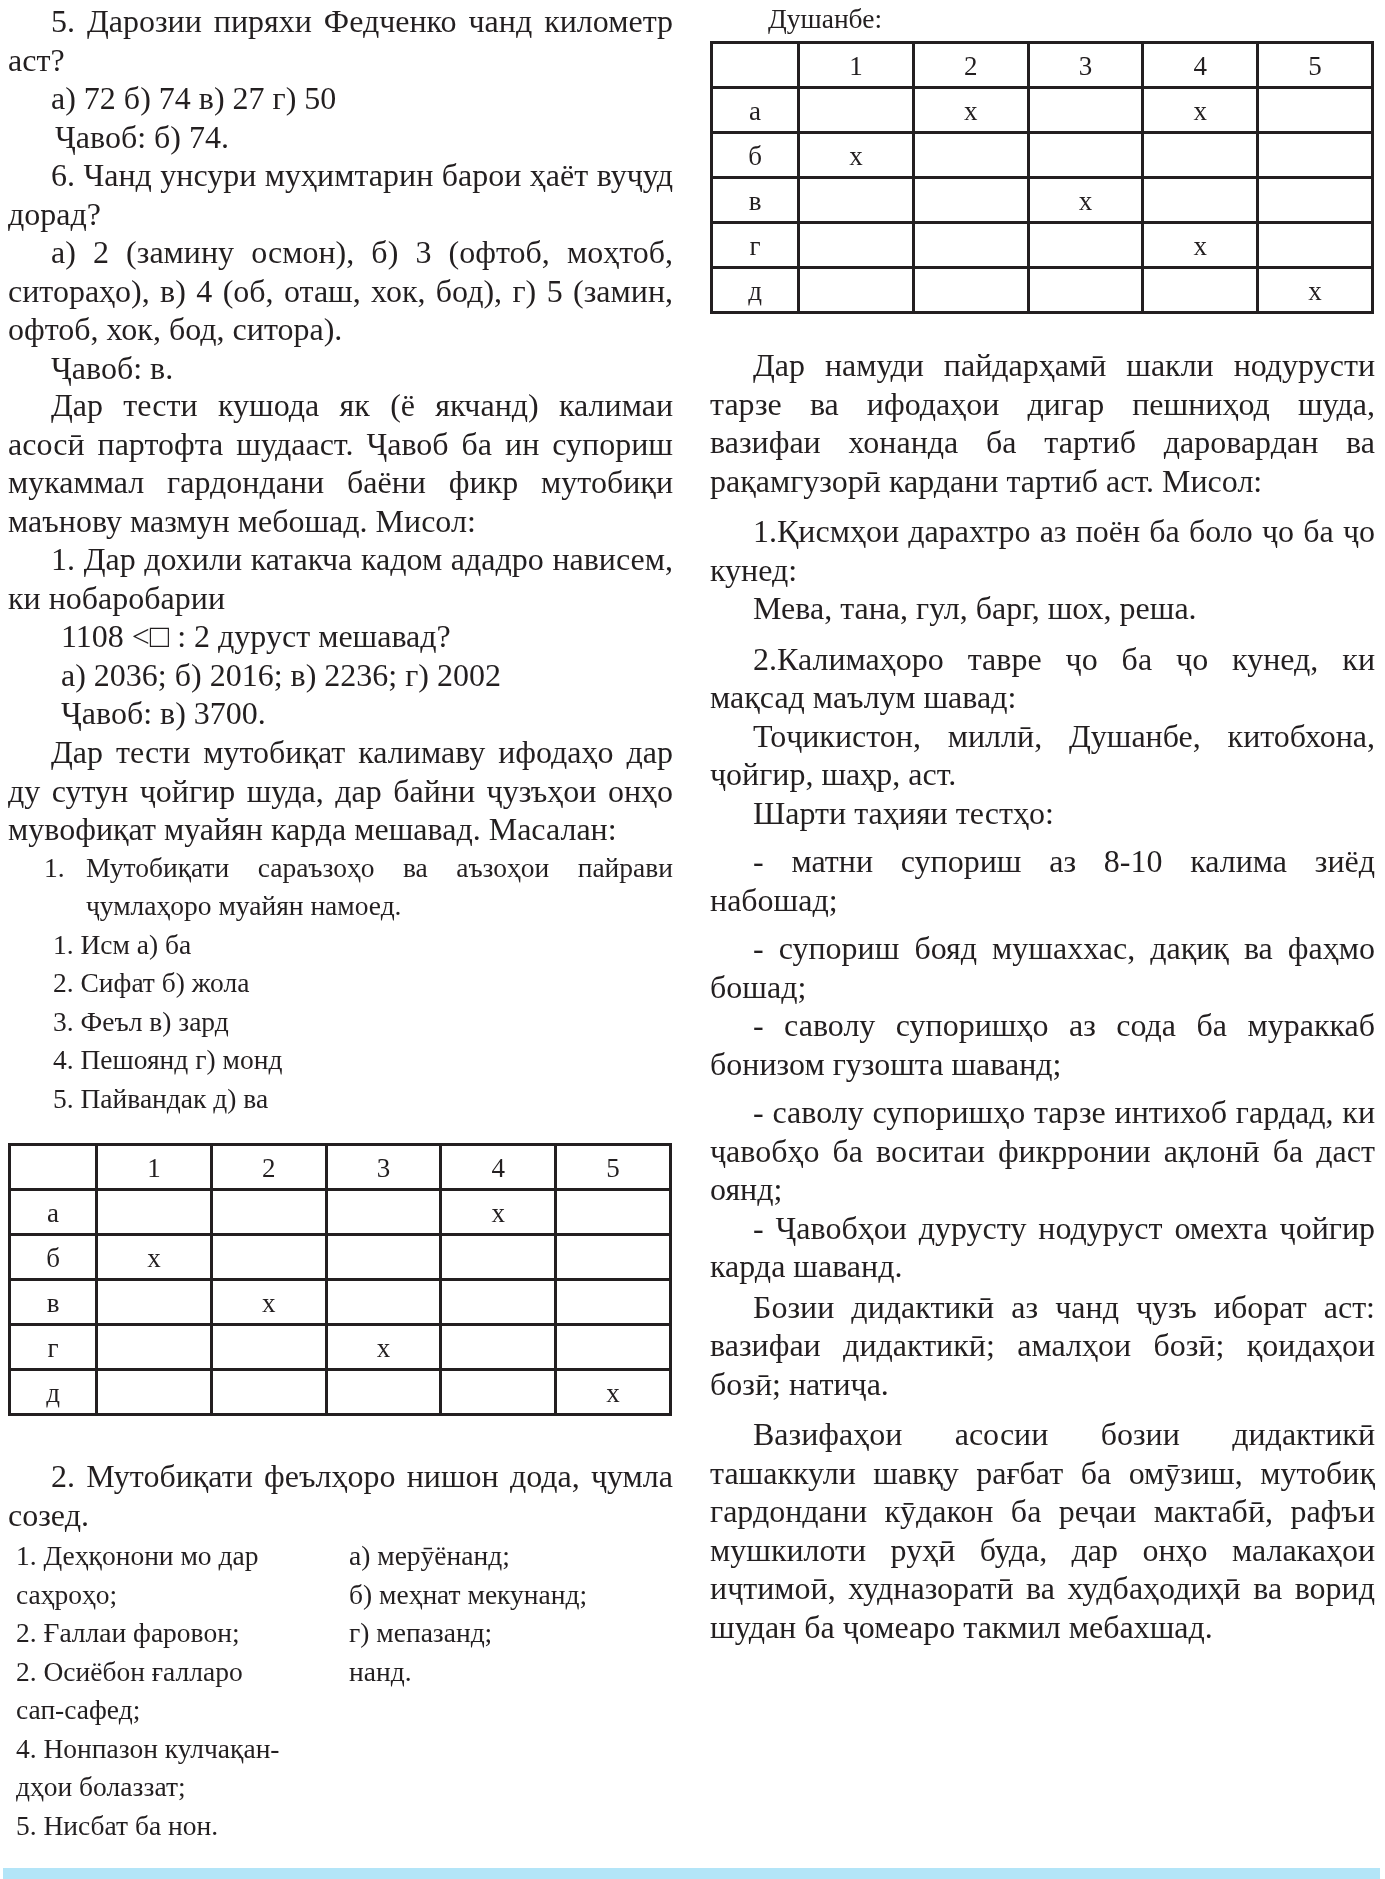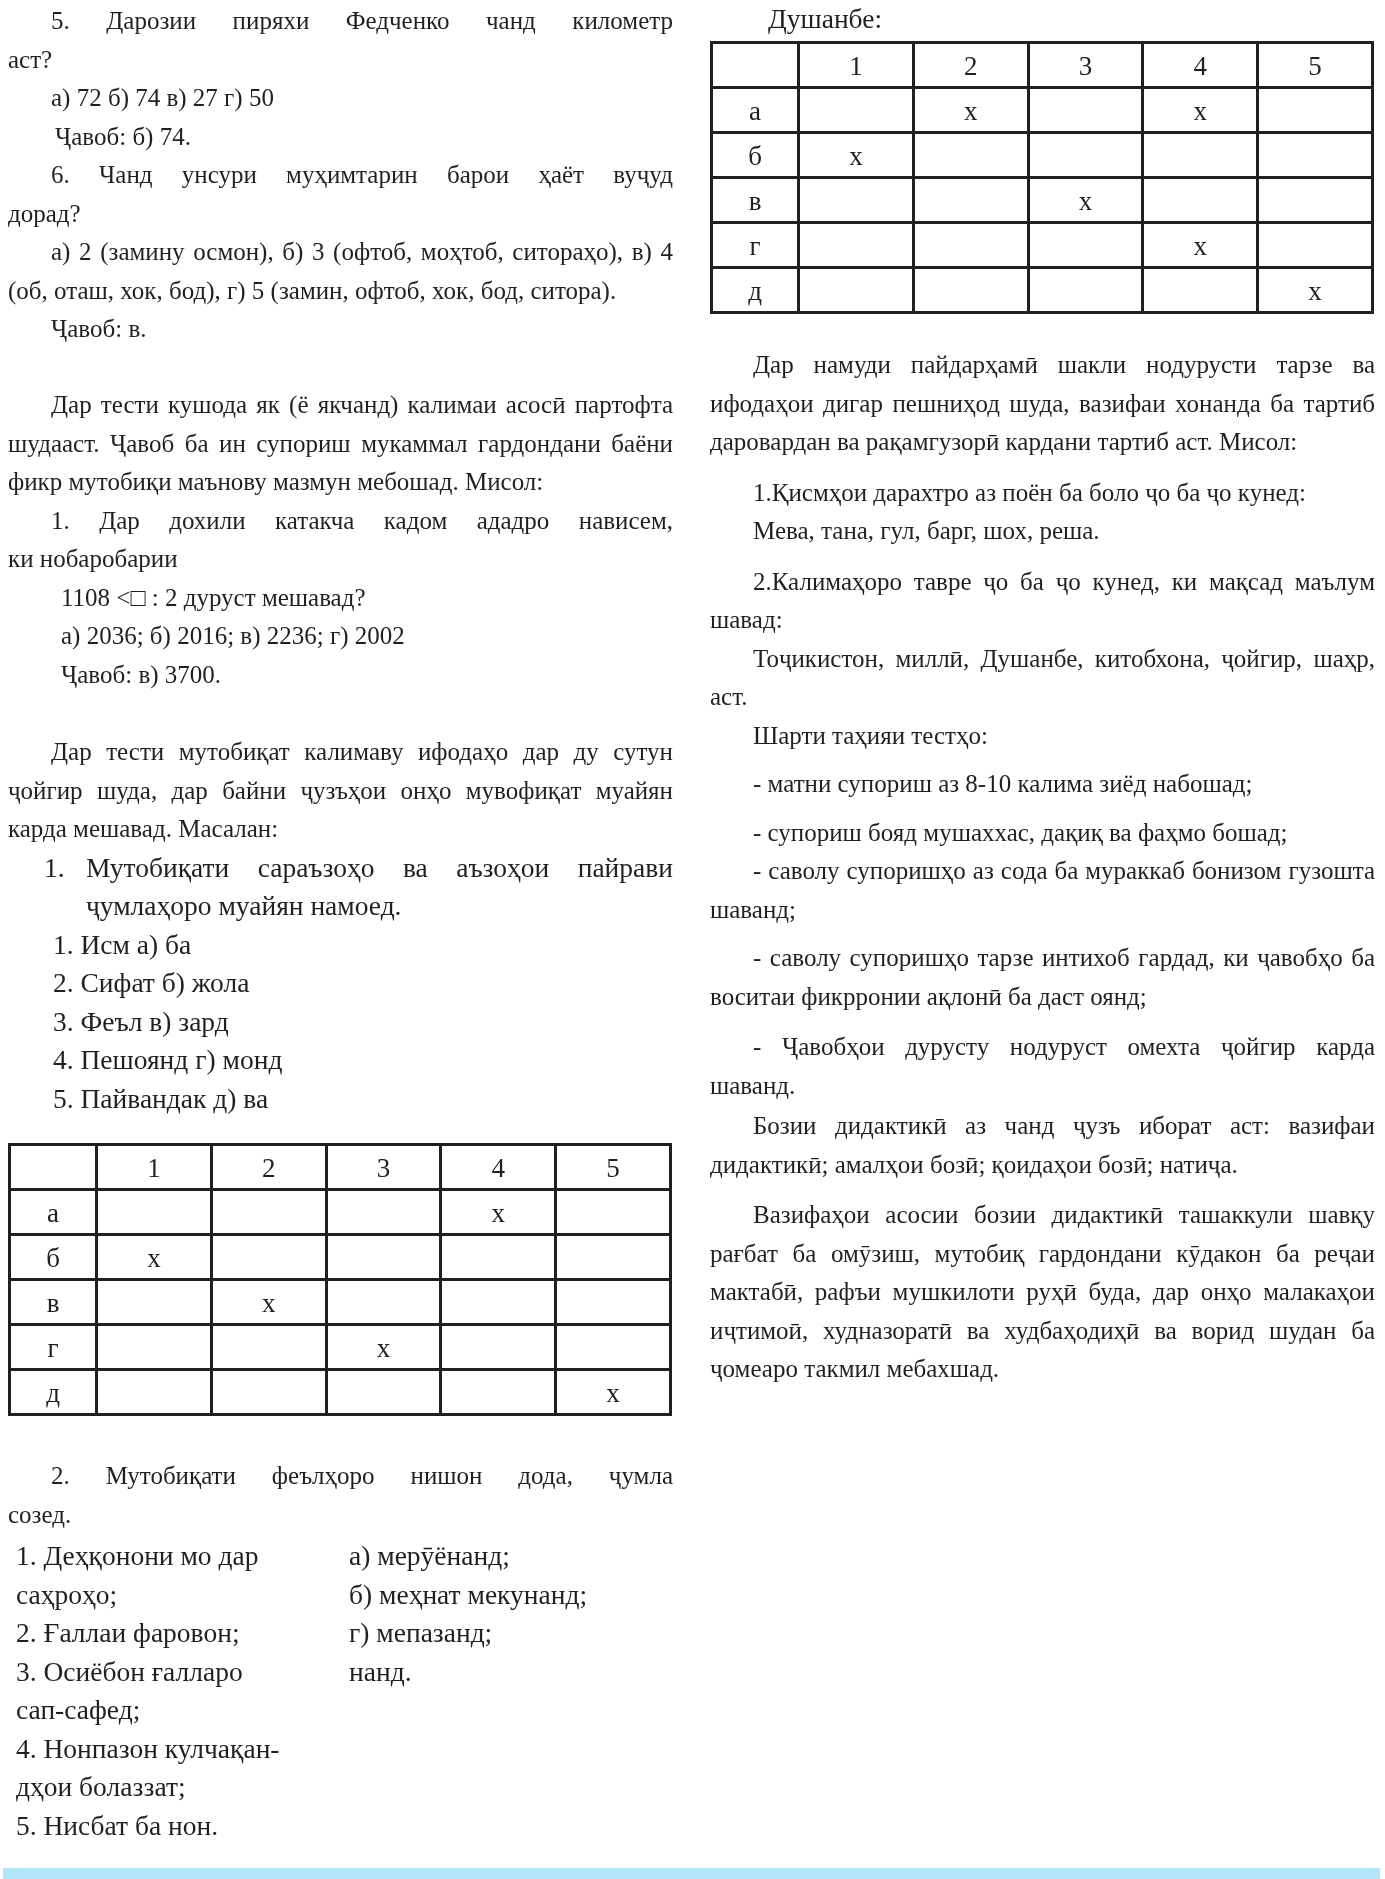--- a/index.html
+++ b/index.html
@@ -5,21 +5,21 @@
   html, body { margin: 0; padding: 0; background: #ffffff; }
   body {
     width: 1385px; height: 1879px; position: relative; overflow: hidden;
     font-family: "Liberation Serif", "DejaVu Serif", serif;
     color: #231f20;
   }
   .col { position: absolute; top: 0; }
   .col-left { left: 8px; width: 665px; }
   .col-right { left: 710px; width: 665px; }
   .p {
-    font-size: 25px; line-height: 38.5px; margin: 0;
+    font-size: 32px; line-height: 38.5px; margin: 0;
     text-align: justify; text-align-last: left;
   }
   .ind { text-indent: 43px; }
   .line { white-space: nowrap; font-size: 27.5px; line-height: 38.5px; }
   .abs { position: absolute; }
   .just-full { text-align: justify; text-align-last: justify; }
 
   table.grid {
     position: absolute; border-collapse: collapse;
     font-family: "Liberation Serif", "DejaVu Serif", serif;
@@ -143,21 +143,21 @@
 
 <div class="abs" style="top:1457px;left:8px;width:665px;">
   <p class="p ind just-full">2. Мутобиқати феълҳоро нишон дода, ҷумла</p>
   <p class="p">созед.</p>
 </div>
 <div class="two-col" style="top:1537px;left:16px;">
   <div class="c1">
     <div>1. Деҳқонони мо дар</div>
     <div>саҳроҳо;</div>
     <div>2. Ғаллаи фаровон;</div>
-    <div>3. Осиёбон ғалларо</div>
+    <div>2. Осиёбон ғалларо</div>
     <div>сап-сафед;</div>
     <div>4. Нонпазон кулчақан-</div>
     <div>дҳои болаззат;</div>
     <div>5. Нисбат ба нон.</div>
   </div>
   <div class="c2" style="margin-left:-12px">
     <div>а) мерӯёнанд;</div>
     <div>б) меҳнат мекунанд;</div>
     <div>г) мепазанд;</div>
     <div>нанд.</div>
@@ -234,20 +234,20 @@
     <p class="p ind">Тоҷикистон, миллӣ, Душанбе, китобхона, ҷойгир, шаҳр, аст.</p>
   </div>
 
   <p class="p ind">Шарти таҳияи тестҳо:</p>
 
   <div>
     <p class="p ind" style="margin-top:10px">- матни супориш аз 8-10 калима зиёд набошад;</p>
     <p class="p ind" style="margin-top:10px">- супориш бояд мушаххас, дақиқ ва фаҳмо бошад;</p>
     <p class="p ind" style="margin-top:0px">- саволу супоришҳо аз сода ба мураккаб бонизом гузошта шаванд;</p>
     <p class="p ind" style="margin-top:10px">- саволу супоришҳо тарзе интихоб гардад, ки ҷавобҳо ба воситаи фикрронии ақлонӣ ба даст оянд;</p>
-    <p class="p ind" style="margin-top:12px">- Ҷавобҳои дурусту нодуруст омехта ҷойгир карда шаванд.</p>
+    <p class="p ind" style="margin-top:0">- Ҷавобҳои дурусту нодуруст омехта ҷойгир карда шаванд.</p>
   </div>
 
   <p class="p ind" style="margin-top:2px">Бозии дидактикӣ аз чанд ҷузъ иборат аст: вазифаи дидактикӣ; амалҳои бозӣ; қоидаҳои бозӣ; натиҷа.</p>
   <p class="p ind" style="margin-top:12px">Вазифаҳои асосии бозии дидактикӣ ташаккули шавқу рағбат ба омӯзиш, мутобиқ гардондани кӯдакон ба реҷаи мактабӣ, рафъи мушкилоти руҳӣ буда, дар онҳо малакаҳои иҷтимоӣ, худназоратӣ ва худбаҳодиҳӣ ва ворид шудан ба ҷомеаро такмил мебахшад.</p>
 </div>
 
 <div class="bottom-band"></div>
 
 </body></html>

